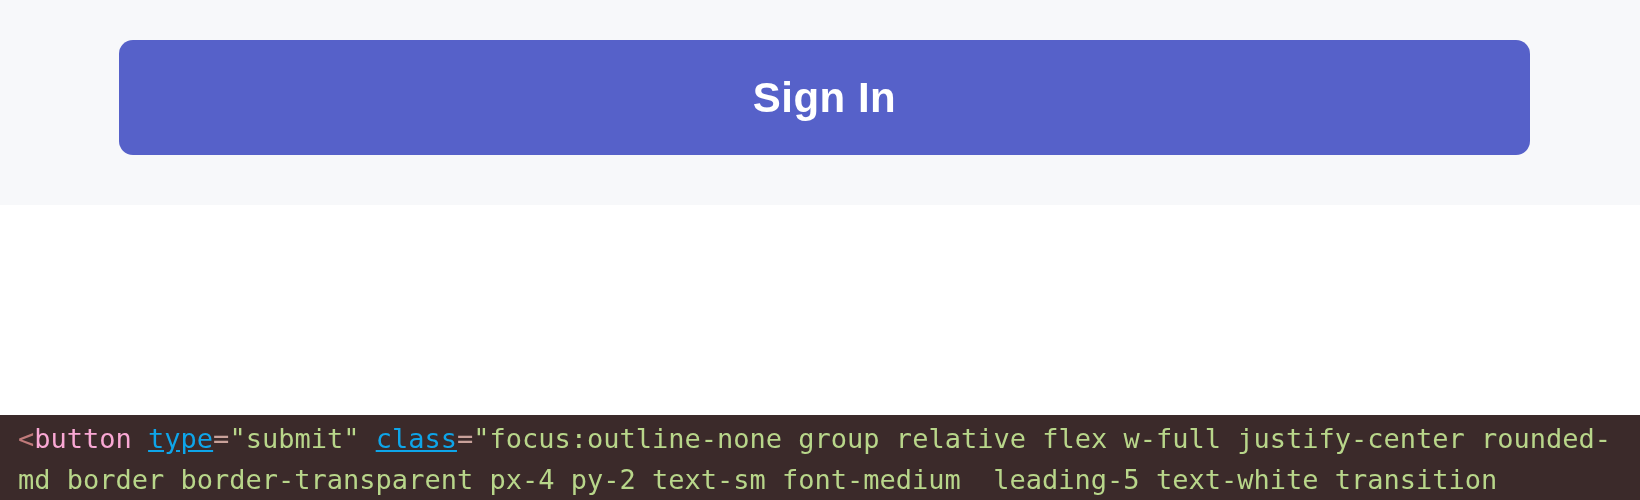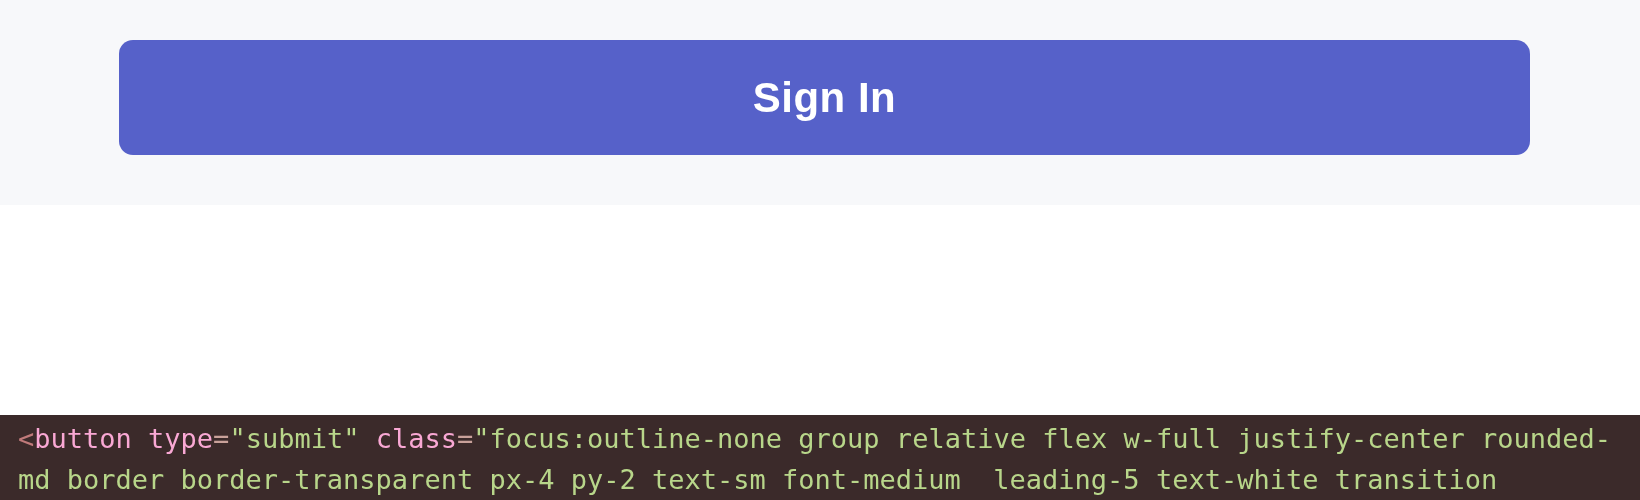--- a/index.html
+++ b/index.html
@@ -47,21 +47,21 @@
       font-family: Menlo, Monaco, Consolas, monospace;
       font-size: 27px;
       line-height: 1.5;
       padding: 4px 18px 4px 18px;
       color: #d8a8a8;
       white-space: pre-wrap;
       overflow: hidden;
     }
     .tok-angle { color: #c07a7a; } 
     .tok-tag   { color: #f9a8d4; }
-    .tok-attr  { color: #f9a8d4; }
+    .tok-attr  { color: #0ea5e9; text-decoration: underline; }
     .tok-eq    { color: #c9a19a; }
     .tok-str   { color: #b8d68a; }
   </style>
 </head>
 <body>
 
 <div class="preview-area">
   <button class="sign-in-btn">
     <span>Sign In</span>
   </button>

